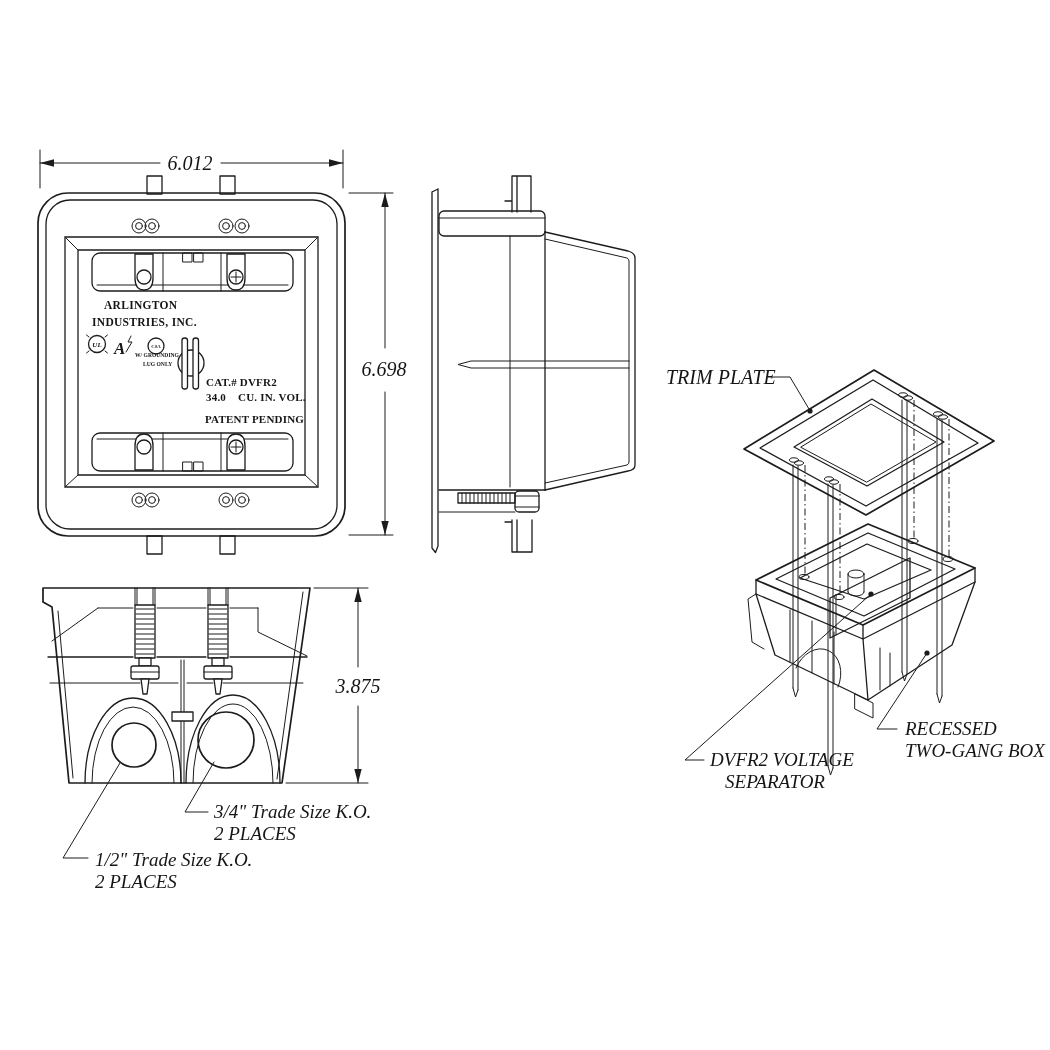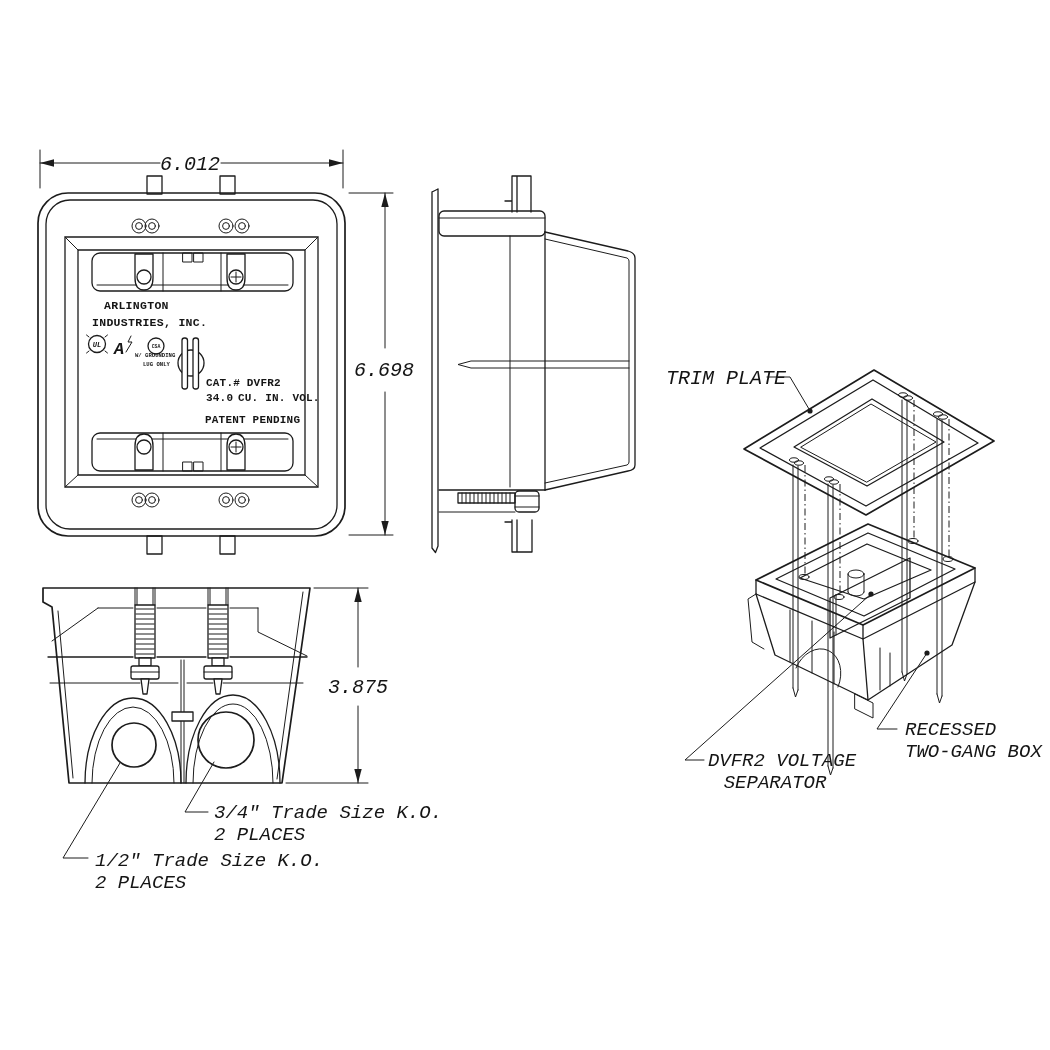--- a/index.html
+++ b/index.html
@@ -1,17 +1,17 @@
 <!DOCTYPE html>
 <html><head>
 <meta charset="utf-8">
 <style>
   html,body{margin:0;padding:0;background:#fff;}
   .sheet{position:relative;width:1050px;height:1050px;background:#ffffff;overflow:hidden;
-         font-family:Liberation Mono, monospace;}
+         font-family:Liberation Serif, serif;}
   svg{position:absolute;left:0;top:0;}
   svg *{vector-effect:non-scaling-stroke;}
   .ln{fill:none;stroke:#1c1c1c;stroke-width:1.3;stroke-linecap:round;stroke-linejoin:round;}
   .ln-thick{fill:none;stroke:#1c1c1c;stroke-width:1.7;stroke-linejoin:round;stroke-linecap:round;}
   .ln-thin{fill:none;stroke:#1c1c1c;stroke-width:1;stroke-linecap:round;}
   .wfill{fill:#ffffff;stroke:#1c1c1c;stroke-width:1.3;stroke-linejoin:round;}
   .dash{fill:none;stroke:#1c1c1c;stroke-width:1;stroke-dasharray:7 3 1.5 3;}
   .arrow{fill:#1c1c1c;stroke:none;}
   .dot{fill:#1c1c1c;stroke:none;}
   text{fill:#151515;}

